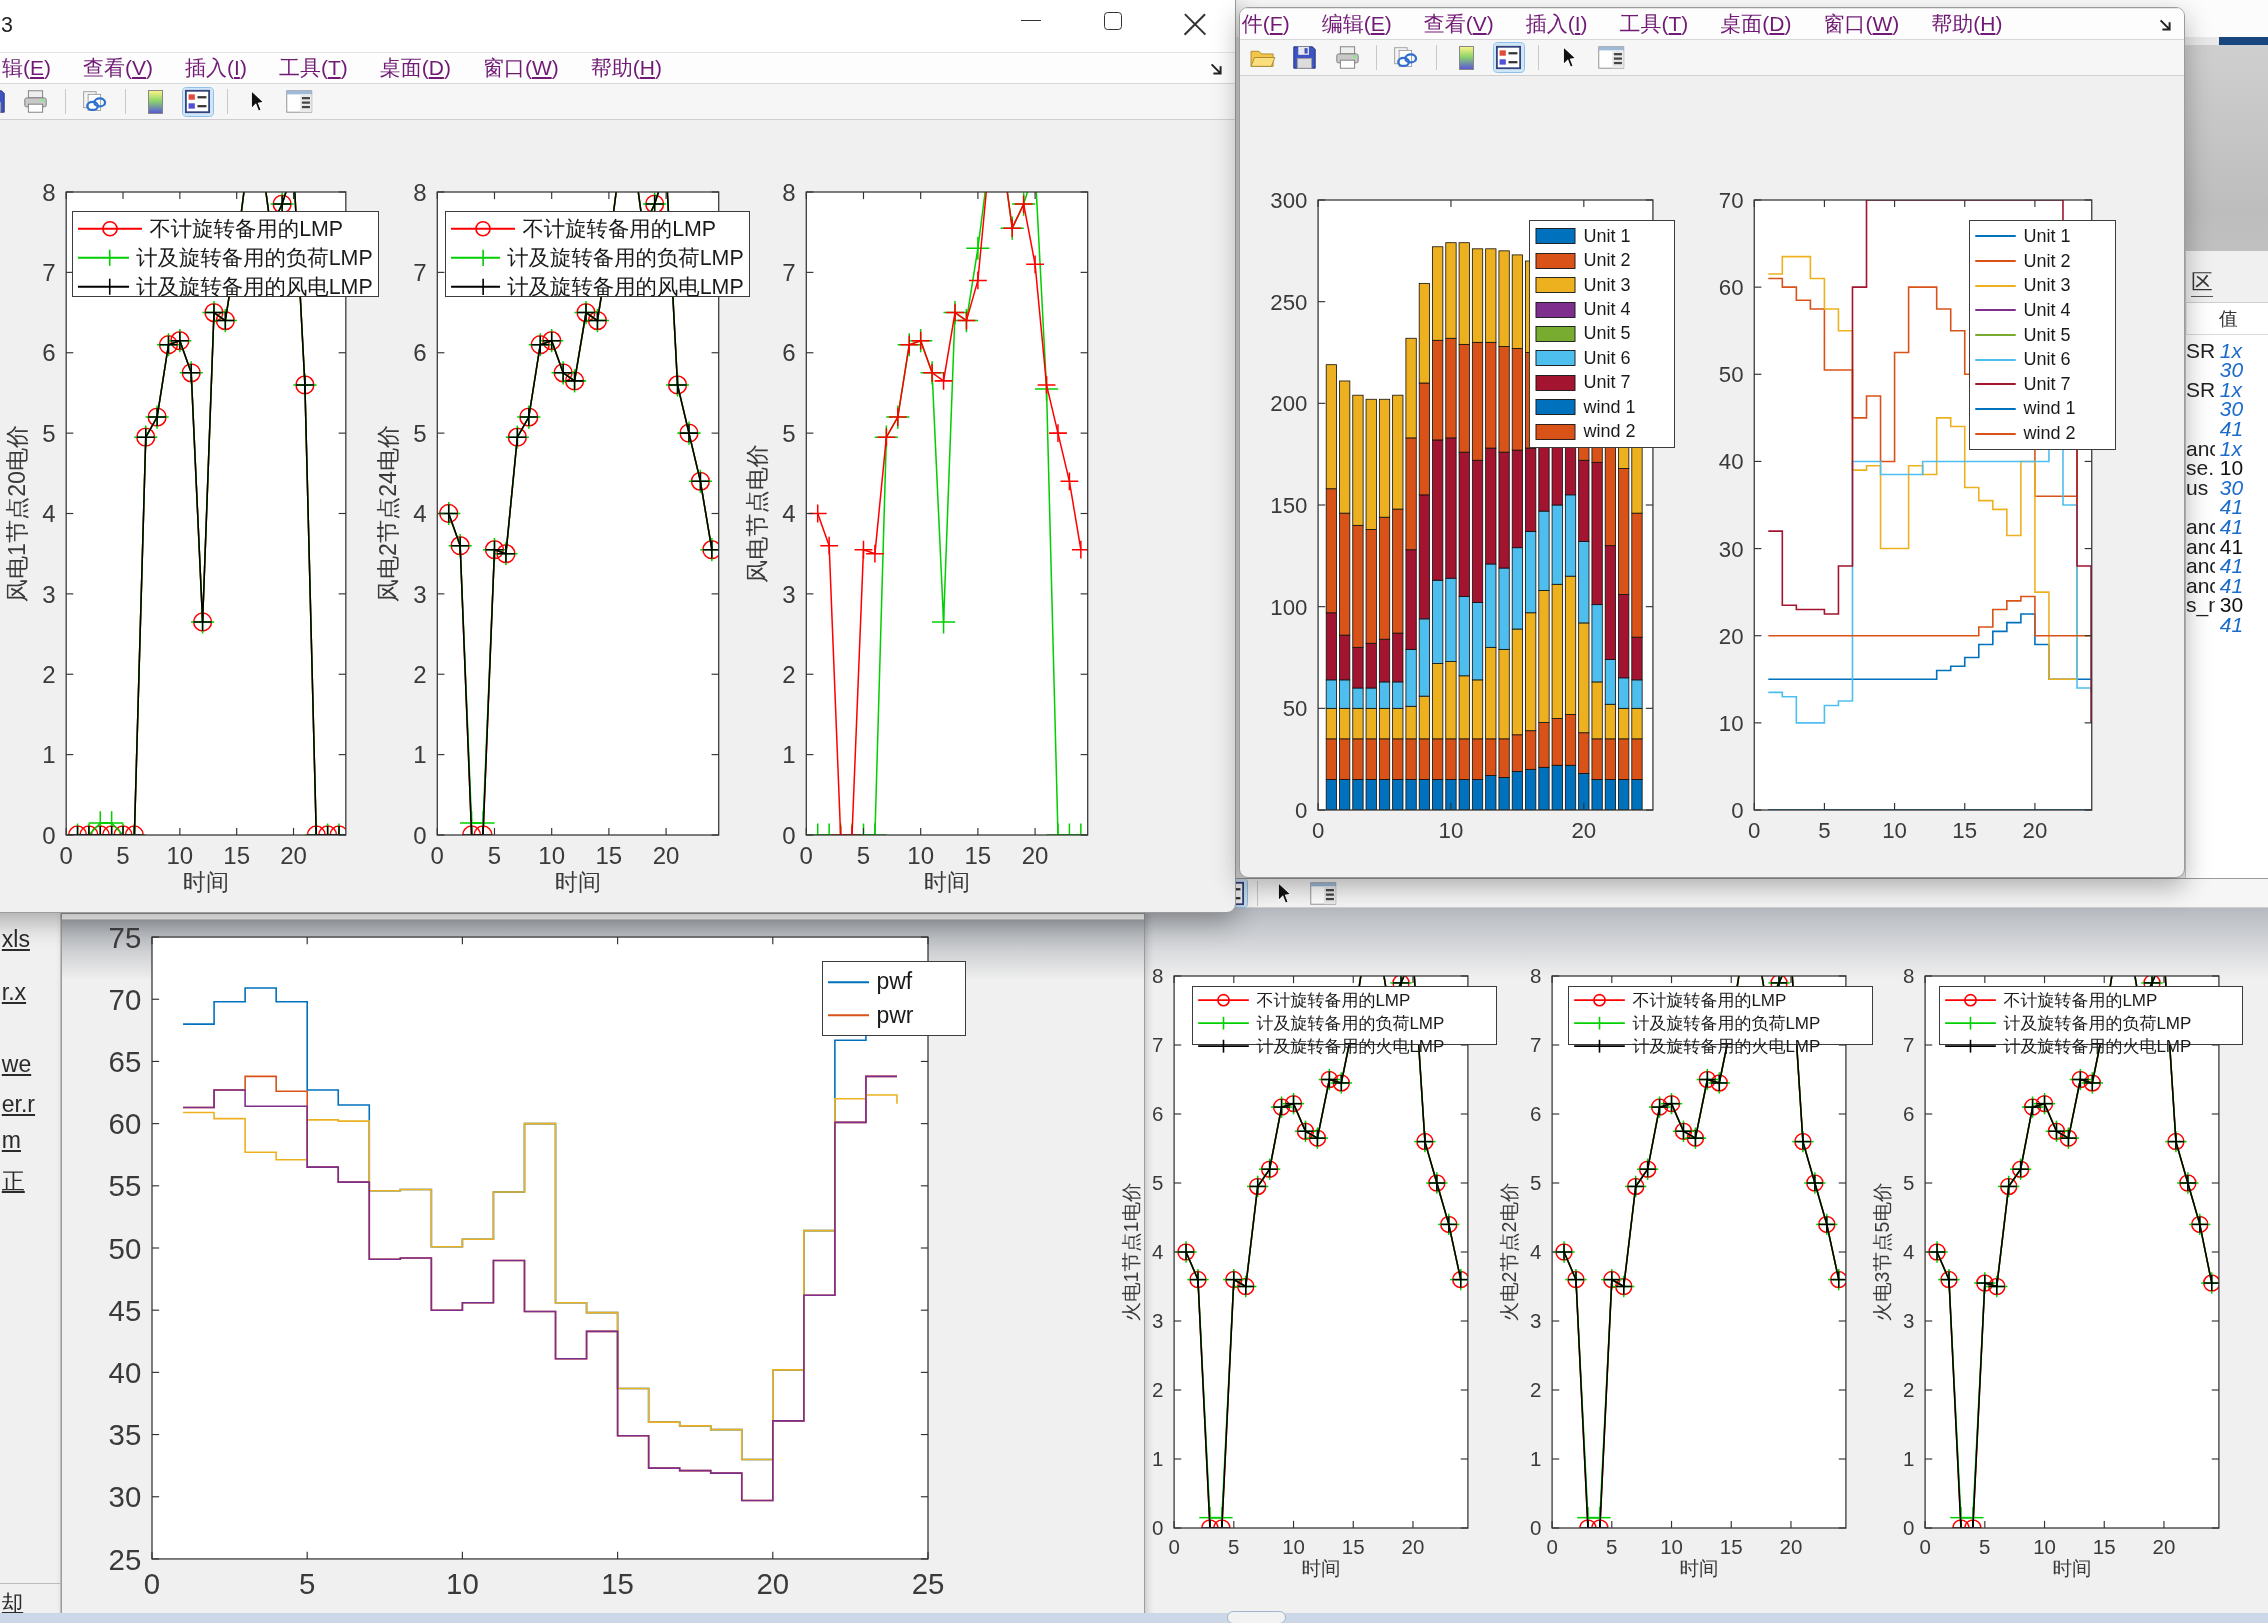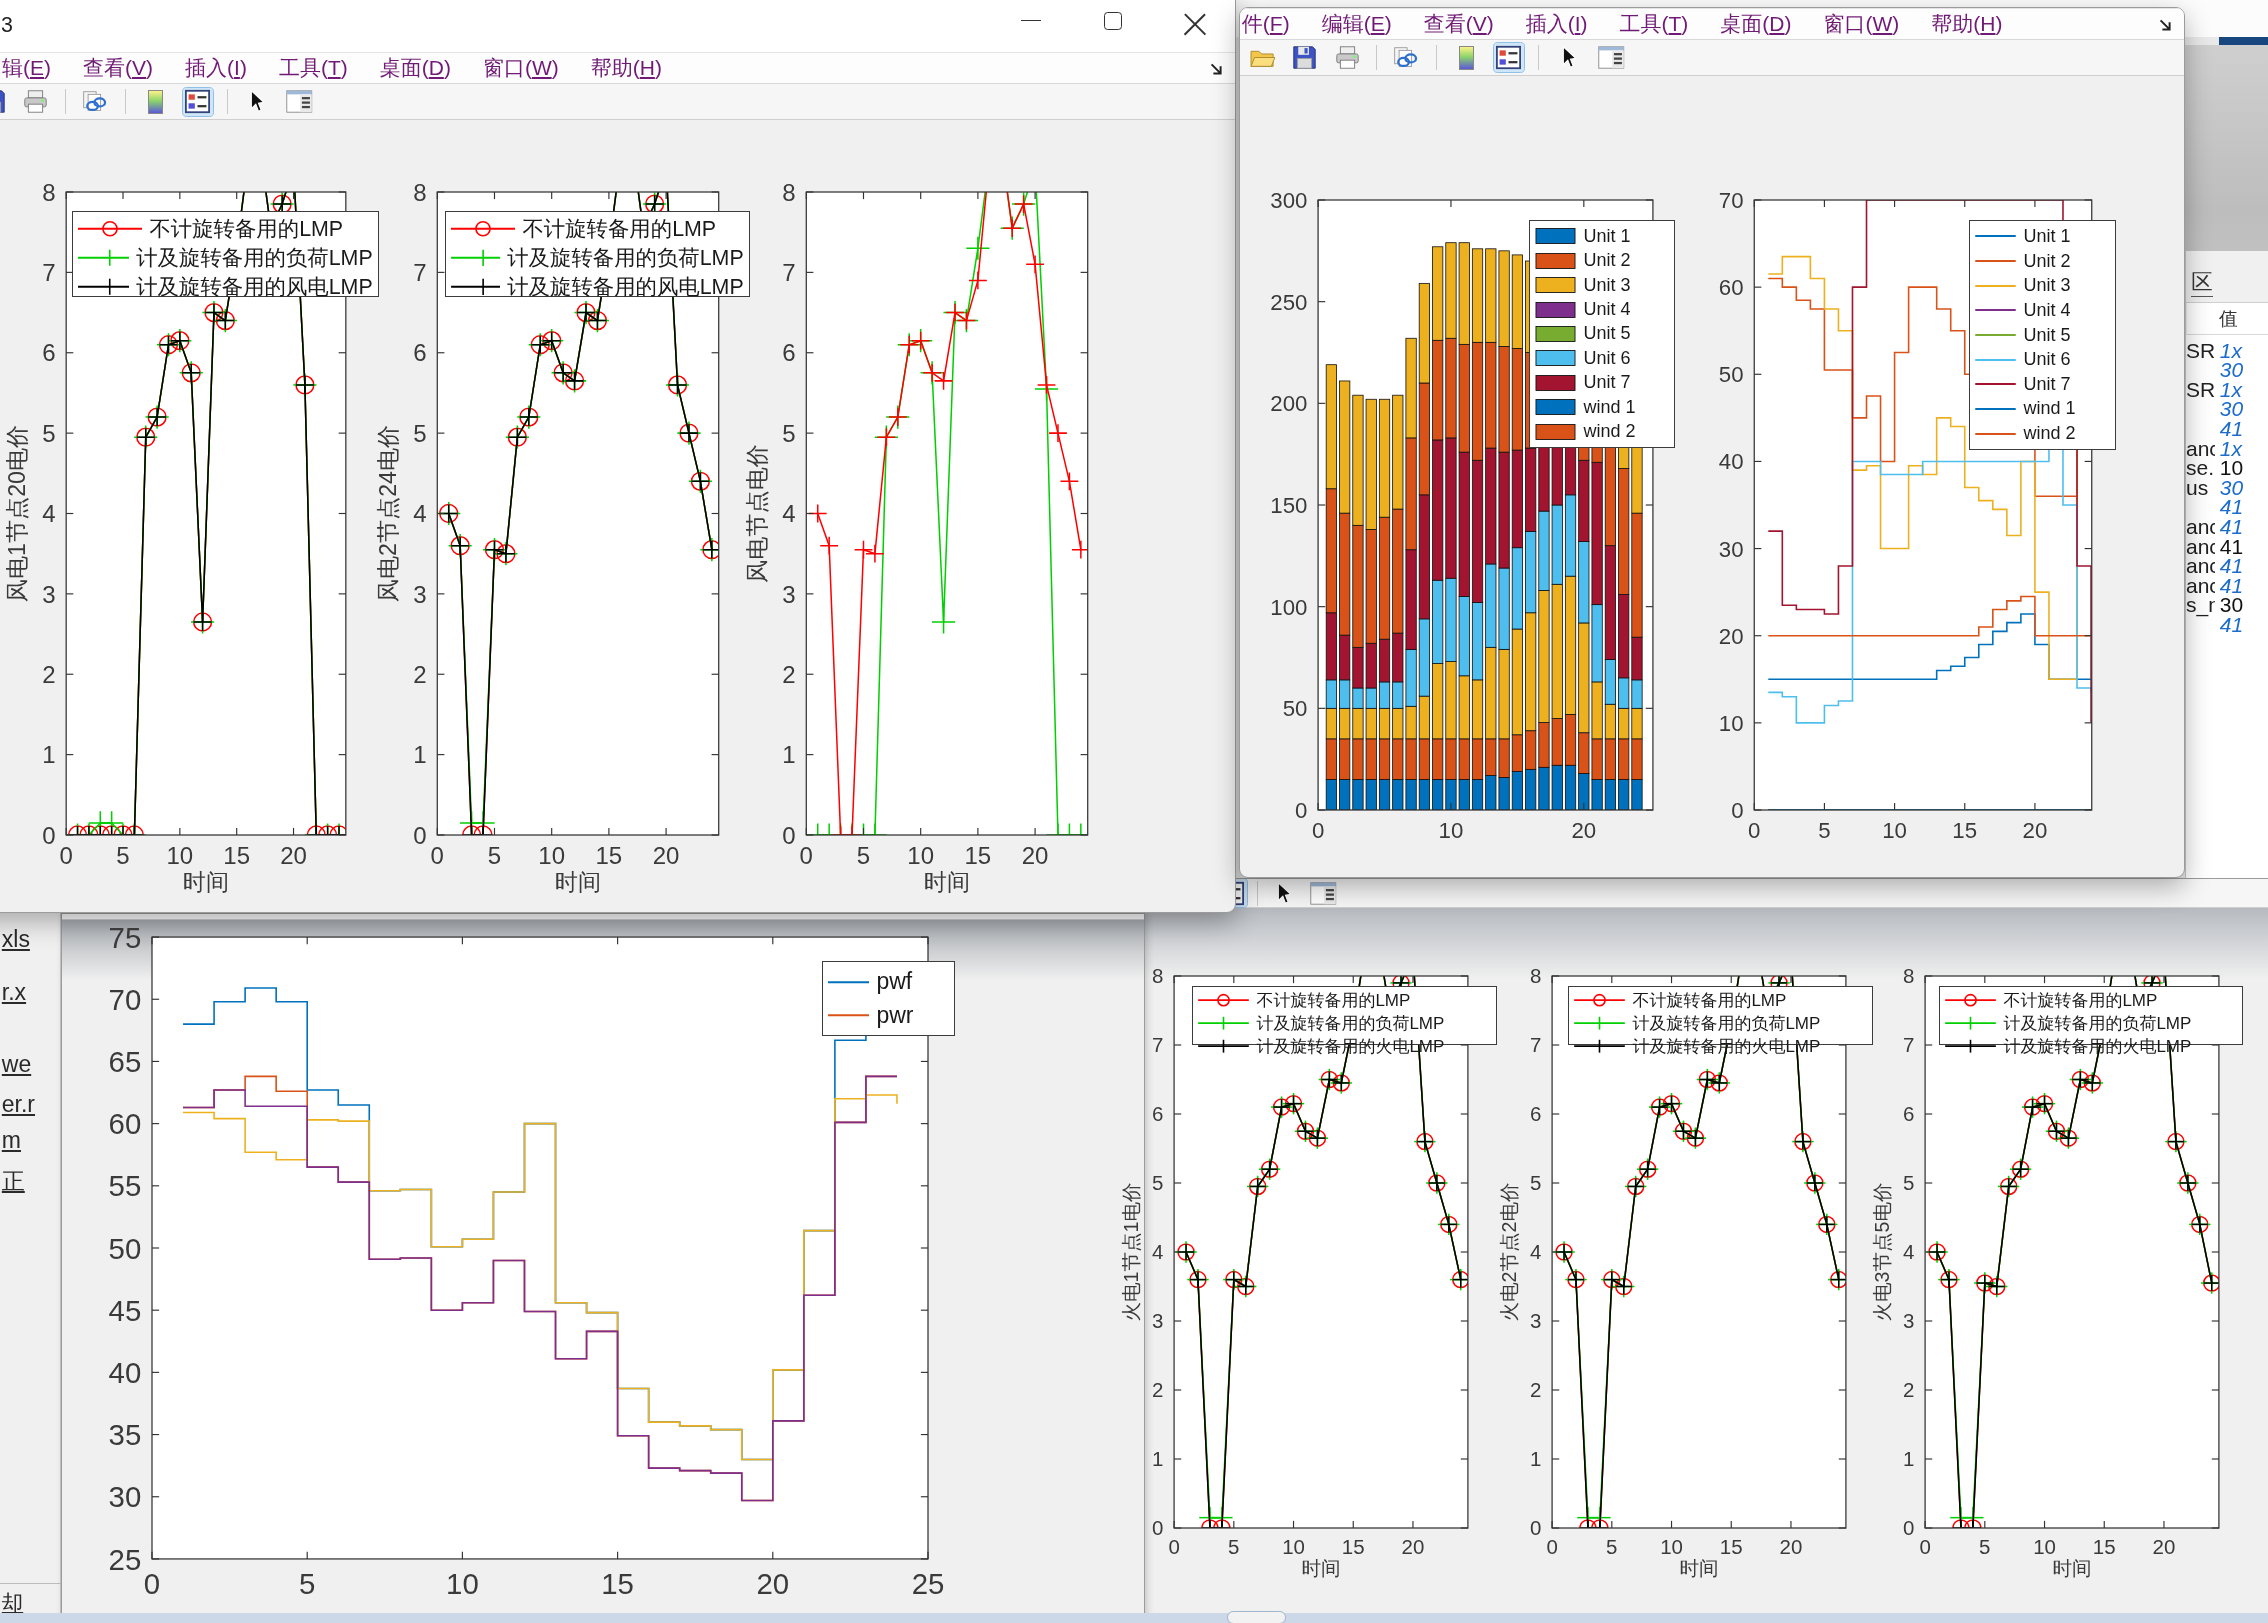--- a/index.html
+++ b/index.html
@@ -1872,21 +1872,21 @@
         </svg>
         <span>wind 1</span>
       </div>
       <div class="lrow">
         <svg width="41" height="22" viewBox="0 0 46 25">
           <line x1="0" y1="12.5" x2="46" y2="12.5" stroke="#D95319" stroke-width="2"></line>
         </svg>
         <span>wind 2</span>
       </div>
     </div>
-  <div class="legend" style="left:780px;top:961px;width:133px;height:75px;font-size:23px;">
+  <div class="legend" style="left:780px;top:961px;width:144px;height:75px;font-size:23px;">
       <div class="lrow">
         <svg width="41" height="30.5" viewBox="0 0 46 34.1875">
           <line x1="0" y1="17.1" x2="46" y2="17.1" stroke="#0072BD" stroke-width="2"></line>
         </svg>
         <span>pwf</span>
       </div>
       <div class="lrow">
         <svg width="41" height="30.5" viewBox="0 0 46 34.1875">
           <line x1="0" y1="17.1" x2="46" y2="17.1" stroke="#D95319" stroke-width="2"></line>
         </svg>

